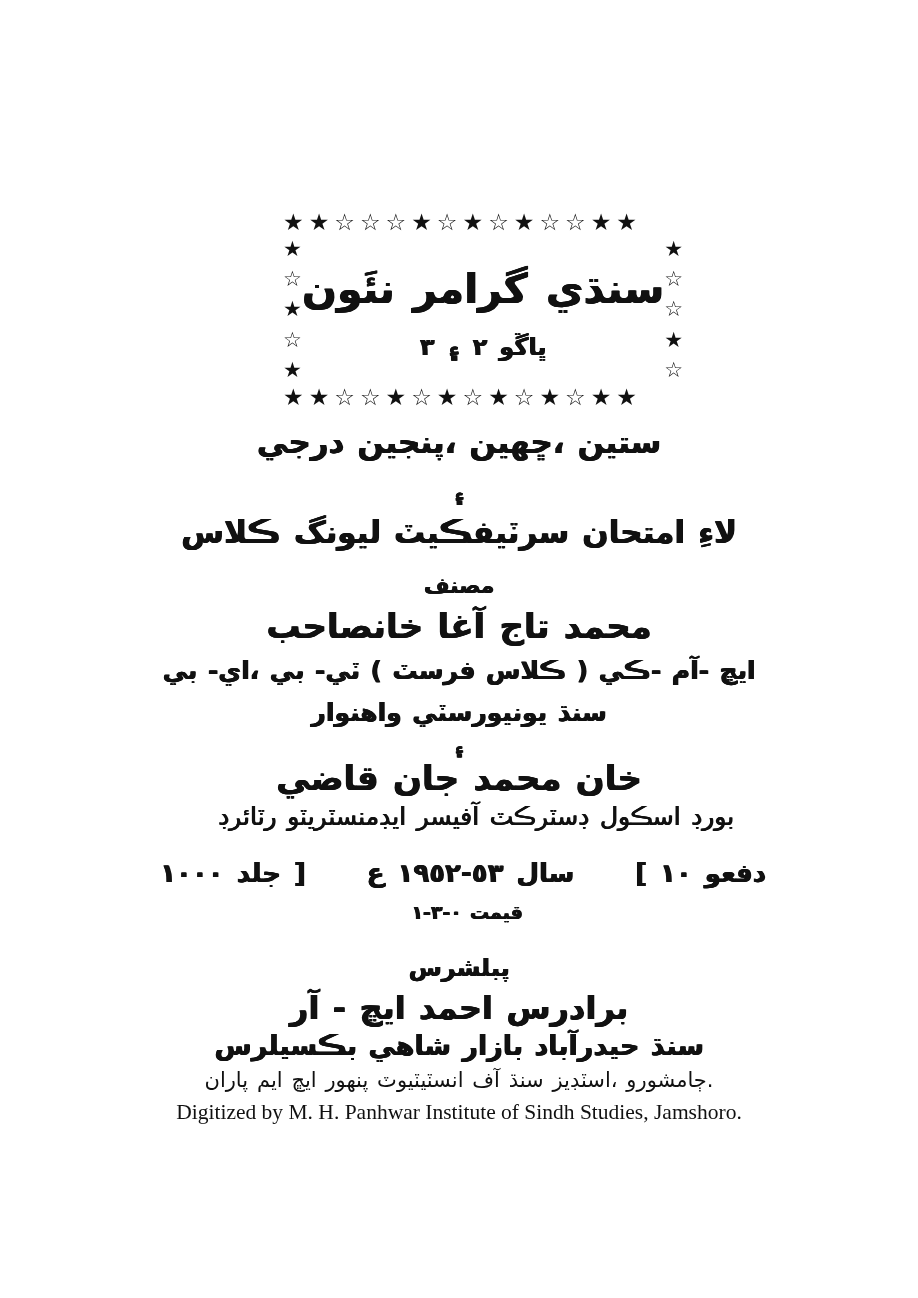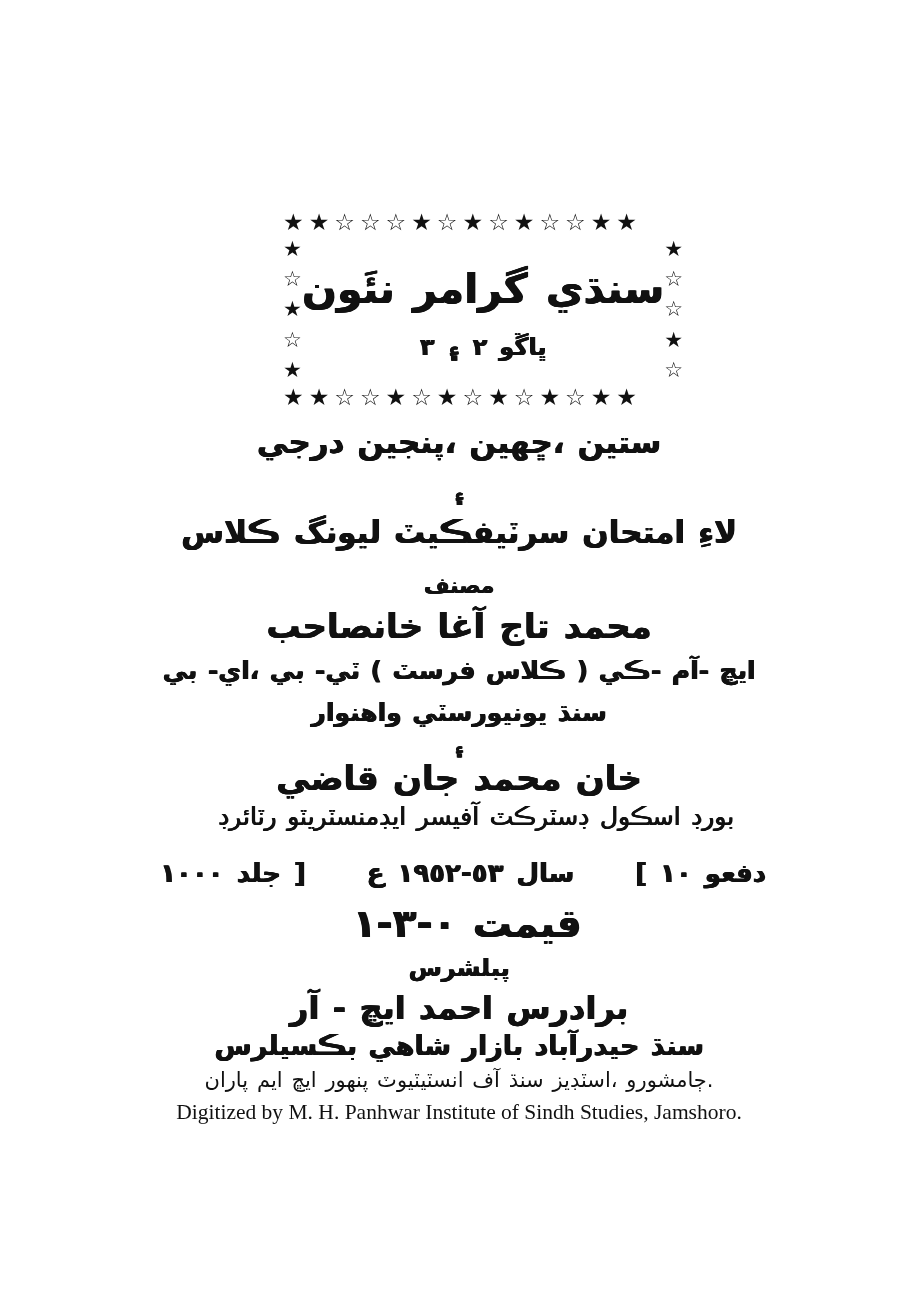--- a/index.html
+++ b/index.html
@@ -43,21 +43,21 @@
   .f-exam{top:514px;font-size:31px;font-weight:bold;}
   .f-musannif{top:573px;font-size:22px;font-weight:bold;}
   .f-author1{top:606px;font-size:34px;font-weight:bold;}
   .f-quals{top:656px;font-size:25px;font-weight:bold;}
   .f-role1{top:698px;font-size:25px;font-weight:bold;}
   .f-and2{top:735px;font-size:19px;font-weight:bold;}
   .f-author2{top:758px;font-size:34px;font-weight:bold;}
   .f-role2{top:802px;font-size:25px;font-weight:normal;padding-left:34px;}
   .f-edition{top:858px;font-size:26px;font-weight:bold;left:160px;right:152px;justify-content:space-between;gap:21px;}
   .f-edition .cluster{display:flex;direction:ltr;gap:.5em;align-items:baseline;}
-  .f-price{top:901px;font-size:39px;font-weight:bold;padding-left:16px;}
+  .f-price{top:901px;font-size:19px;font-weight:bold;padding-left:16px;}
   .f-pubhead{top:954px;font-size:24px;font-weight:bold;}
   .f-pubname{top:989px;font-size:32px;font-weight:bold;}
   .f-pubaddr{top:1030px;font-size:27px;font-weight:bold;}
   .f-digsd{top:1068px;font-size:21px;font-weight:normal;}
   .f-digen{top:1100px;font-size:21.5px;font-family:"Liberation Serif","DejaVu Serif",serif;direction:ltr;}
 </style>
 </head>
 <body>
 
 <div id="starbox">

